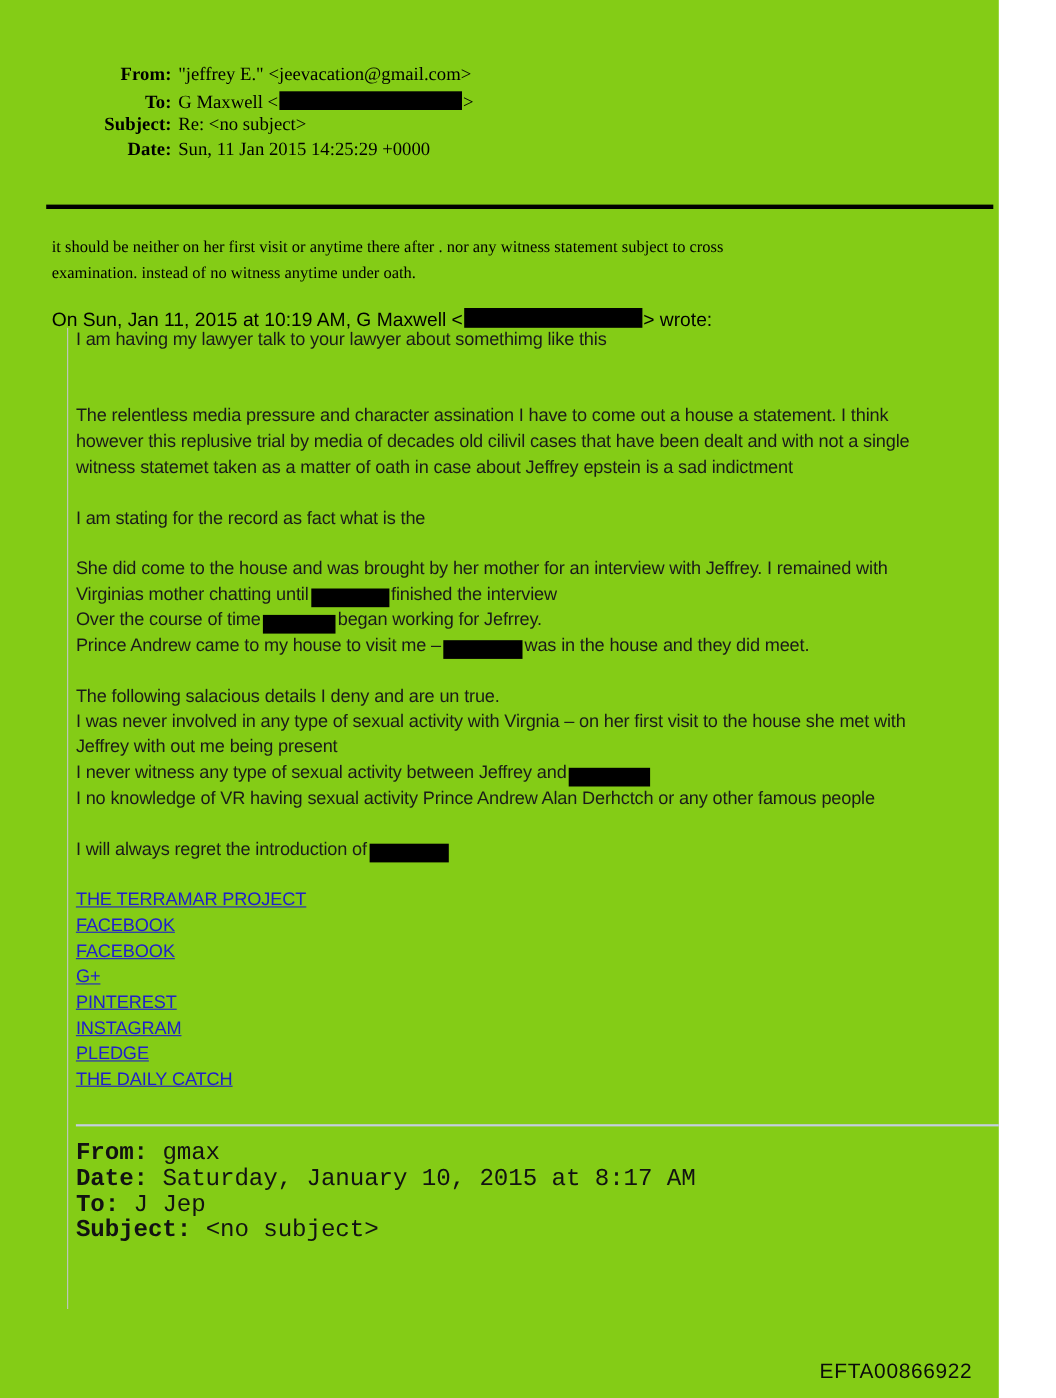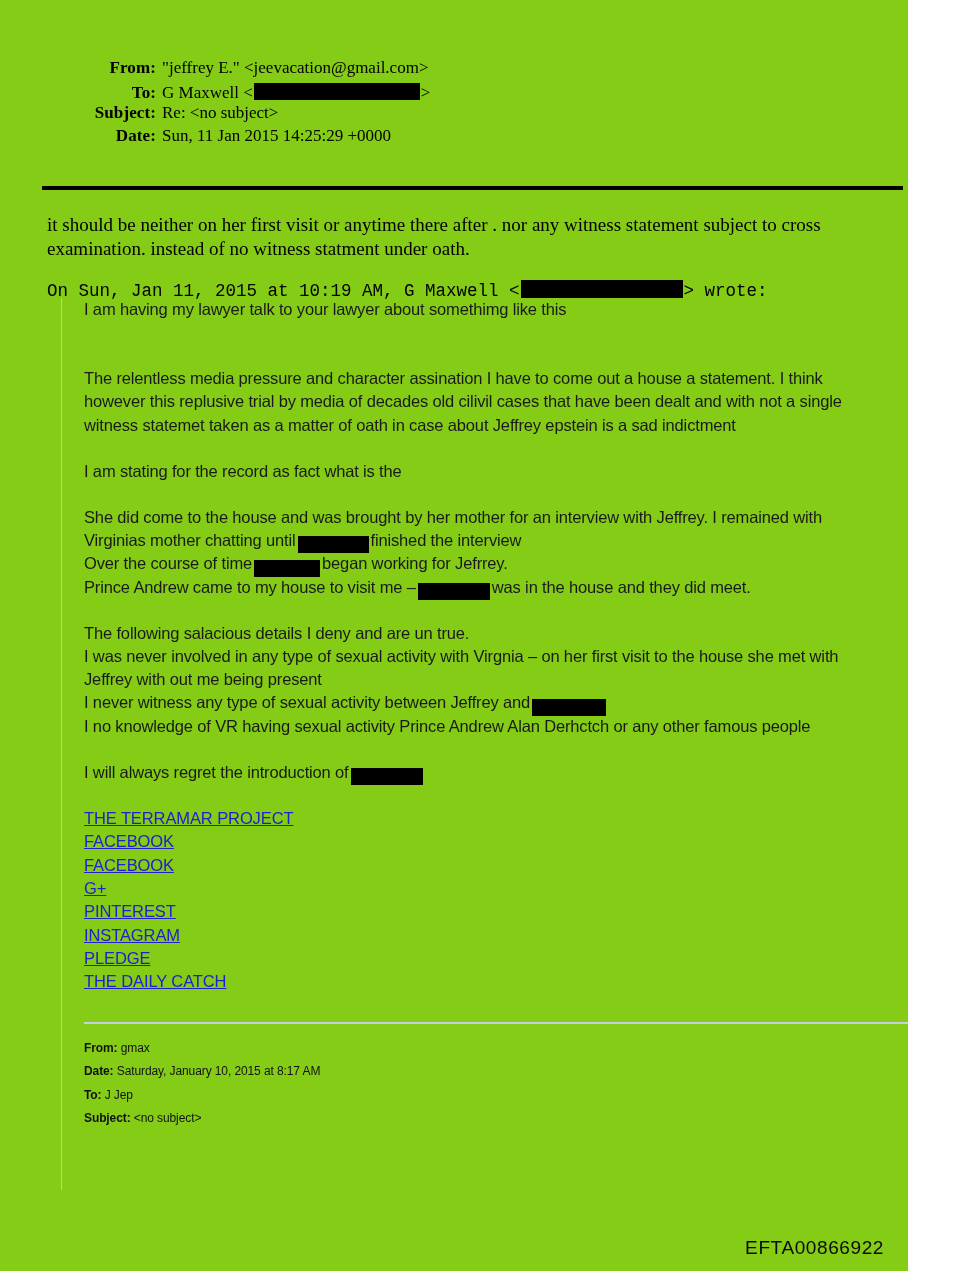--- a/index.html
+++ b/index.html
@@ -70,30 +70,30 @@
     background: #000000;
   }
 
   
   .intro {
     position: absolute;
     left: 47px;
     top: 213px;
     width: 845px;
     font-family: "Liberation Serif", "DejaVu Serif", serif;
-    font-size: 19px;
+    font-size: 15px;
     line-height: 24px;
   }
 
   
   .attribution {
     position: absolute;
     left: 47px;
     top: 278px;
-    font-family: Liberation Mono, monospace;
+    font-family: Liberation Sans, sans-serif;
     font-size: 17.5px;
     line-height: 24px;
     display: flex;
     align-items: baseline;
     white-space: nowrap;
   }
   .attr-redact {
     height: 18px;
     width: 162px;
     margin: 0 1px;
@@ -101,21 +101,21 @@
     top: 2px;
   }
 
   
   .quote {
     position: absolute;
     left: 61px;
     top: 298px;
     width: 850px;
     border-left: 1.5px solid #c3c6ca;
-    padding-left: 22px;
+    padding-left: 7px;
     box-sizing: border-box;
     min-height: 892px;
     font-family: "Liberation Sans", "DejaVu Sans", sans-serif;
   }
   .q-line {
     font-size: 16.5px;
     line-height: 23.2px;
     color: #1a1a1a;
     letter-spacing: -0.15px;
   }
@@ -162,22 +162,22 @@
     margin-top: 29px;
     margin-left: 0px;
     width: 844px;
     height: 1.5px;
     background: #c5cfe0;
   }
 
   
   .sub-header {
     margin-top: 13px;
-    font-family: Liberation Sans, sans-serif;
-    font-size: 12px;
+    font-family: Liberation Mono, monospace;
+    font-size: 22px;
     line-height: 23.5px;
     color: #121212;
     letter-spacing: -0.1px;
   }
   .sub-row { white-space: nowrap; }
   .sub-label { font-weight: bold; }
 
   
   .bates {
     position: absolute;
@@ -225,21 +225,21 @@
         <span>Sun, 11 Jan 2015 14:25:29 +0000</span>
       </div>
     </div>
 
   </div>
 
   <div class="thick-rule"></div>
 
   <div class="intro">
     <div>it should be neither on her first visit or anytime there after .   nor any witness statement subject to cross</div>
-    <div>examination.   instead of no witness statment under oath.</div>
+    <div>examination.   instead of no witness anytime under oath.</div>
   </div>
 
   <div class="attribution">
     <span>On Sun, Jan 11, 2015 at 10:19 AM, G Maxwell &lt;</span>
     <span class="redact attr-redact"></span>
     <span>&gt; wrote:</span>
   </div>
 
   <div class="quote">
 

